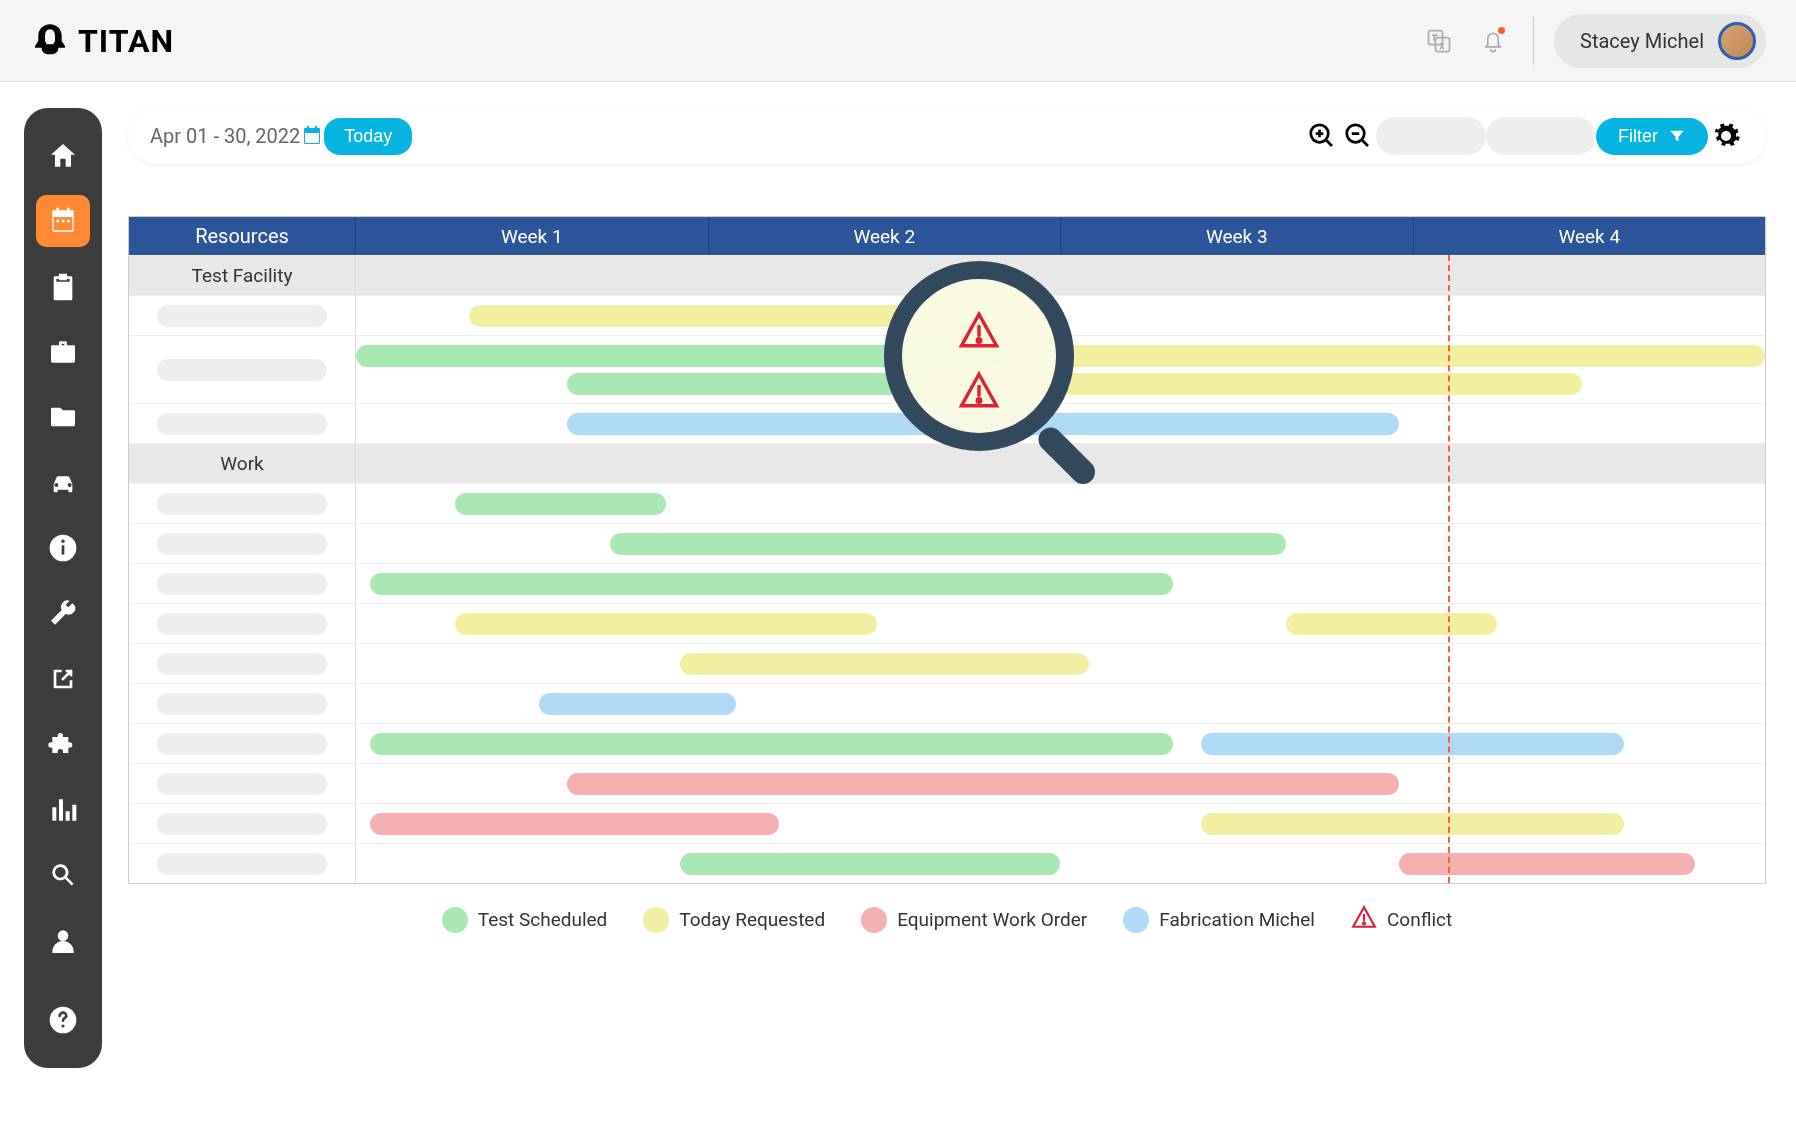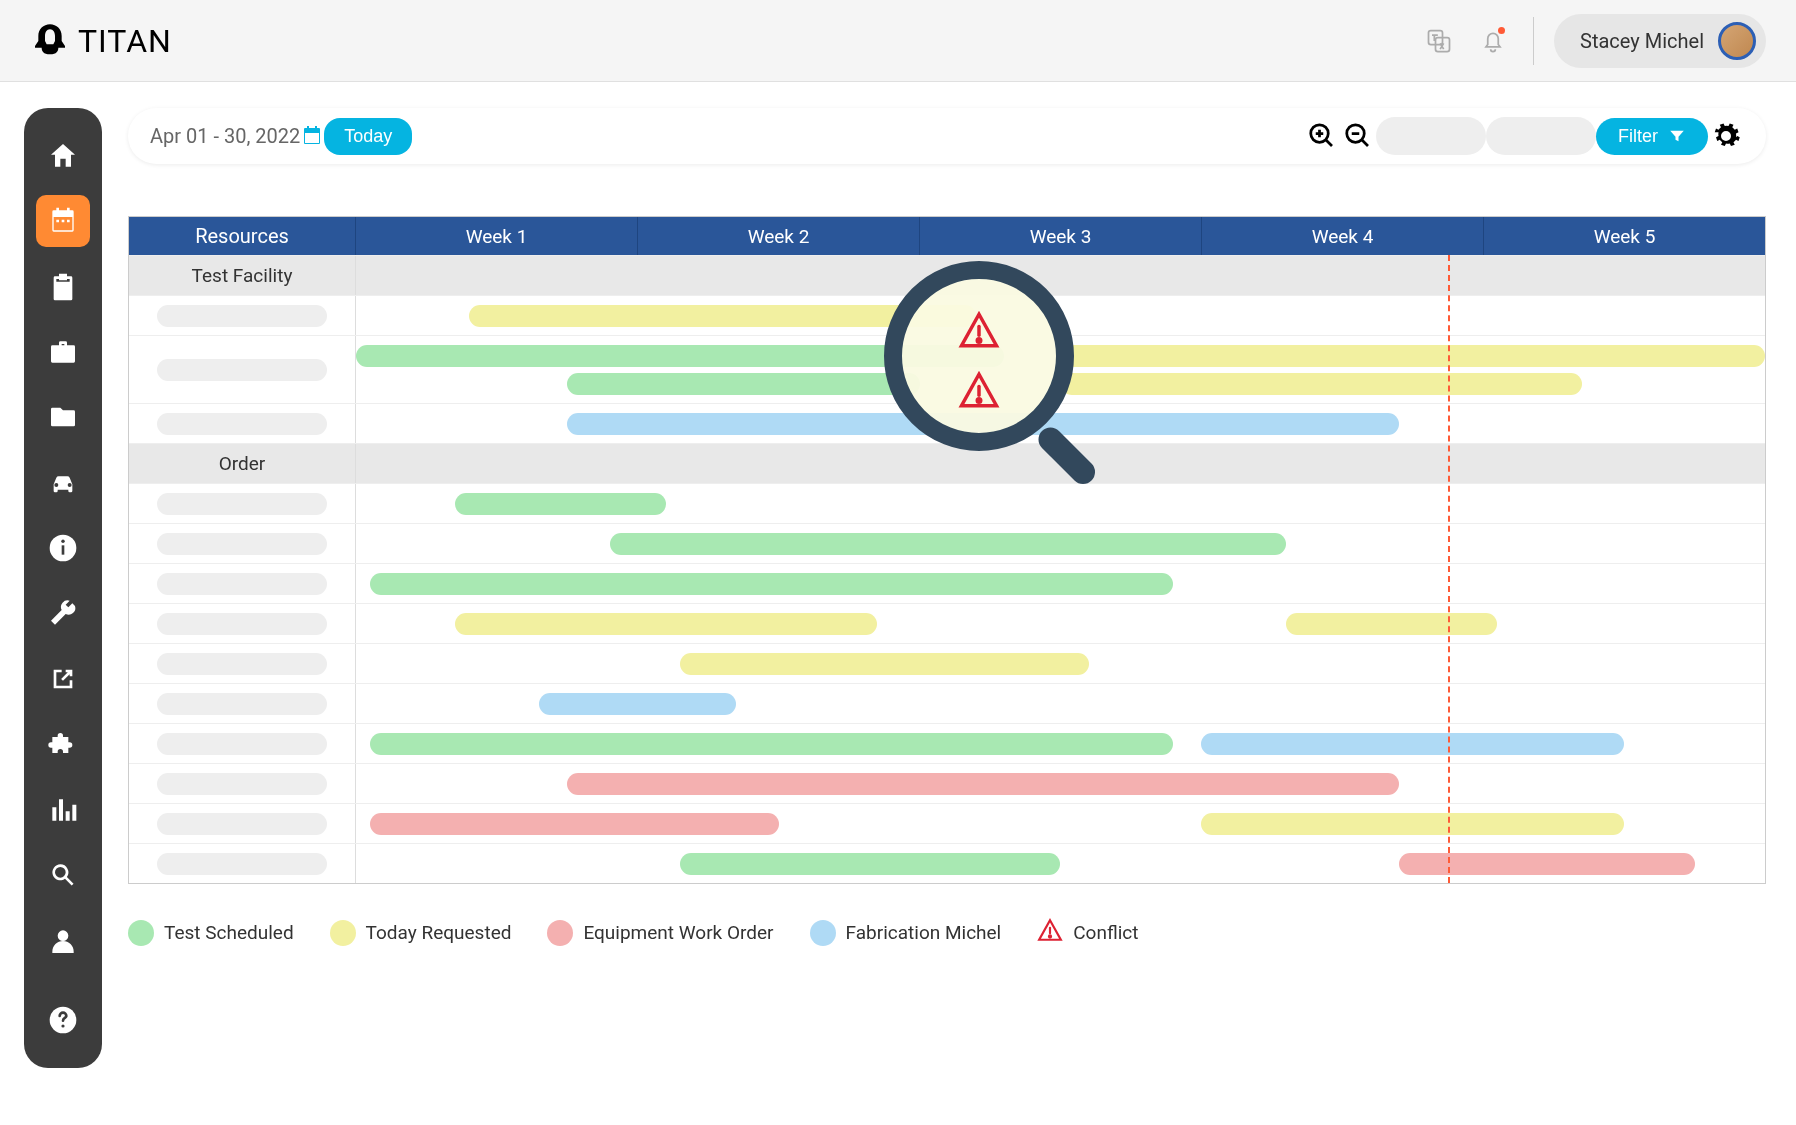--- a/index.html
+++ b/index.html
@@ -2,21 +2,21 @@
 <html><head>
 <meta charset="utf-8">
 <style>
 * { box-sizing: border-box; margin: 0; padding: 0; }
 body { font-family: -apple-system, BlinkMacSystemFont, "Segoe UI", Roboto, sans-serif; background: #fff; width: 1796px; height: 1125px; overflow: hidden; }
 
 
 .header { height: 82px; background: #f5f5f5; border-bottom: 1px solid #e0e0e0; display: flex; align-items: center; padding: 0 30px; }
 .logo { display: flex; align-items: center; gap: 8px; }
 .logo-icon { width: 40px; height: 40px; }
-.logo-text { font-size: 32px; font-weight: 400; letter-spacing: 1px; color: #000; }
+.logo-text { font-size: 32px; font-weight: 700; letter-spacing: 1px; color: #000; }
 .header-right { margin-left: auto; display: flex; align-items: center; gap: 14px; }
 .header-icon-btn { width: 40px; height: 40px; display: flex; align-items: center; justify-content: center; cursor: pointer; position: relative; border-radius: 6px; }
 .header-icon-btn svg { width: 28px; height: 28px; opacity: 0.45; }
 .notif-dot { position: absolute; top: 6px; right: 8px; width: 7px; height: 7px; background: #ff5a36; border-radius: 50%; }
 .vdiv { width: 1px; height: 48px; background: #ccc; margin: 0 6px; }
 .user-chip { display: flex; align-items: center; gap: 14px; background: #e6e6e6; border-radius: 28px; padding: 8px 10px 8px 26px; cursor: pointer; }
 .user-chip span { font-size: 20px; color: #333; }
 .avatar { width: 38px; height: 38px; border-radius: 50%; background: linear-gradient(135deg,#d4a574,#c08850); border: 3px solid #2c5fb5; }
 
 
@@ -66,21 +66,21 @@
 .today-line { position: absolute; top: 0; bottom: 0; border-left: 2px dashed #ff5a36; pointer-events:none; }
 
 
 .mag-wrap { position: absolute; left: 755px; top: 6px; width: 260px; height: 260px; pointer-events: none; z-index: 10; }
 .mag-circle { width: 190px; height: 190px; border-radius: 50%; border: 18px solid #32485c; background: rgba(250,250,225,0.95); position: relative; overflow: hidden; }
 .mag-handle { position: absolute; left: 158px; top: 158px; width: 70px; height: 24px; background: #32485c; border-radius: 12px; transform-origin: left center; transform: rotate(45deg); }
 .mag-conflict { position: absolute; left: 50%; transform: translateX(-50%); }
 .mag-conflict svg { width: 42px; height: 42px; }
 
 
-.legend { margin-top: 33px; display: flex; align-items: center; gap: 36px; font-size: 19px; color: #333; }
+.legend { margin-top: 20px; display: flex; align-items: center; justify-content: center; gap: 36px; font-size: 19px; color: #333; }
 .leg-item { display: flex; align-items: center; gap: 10px; }
 .leg-dot { width: 26px; height: 26px; border-radius: 50%; }
 .leg-dot.green { background: #a8e8b2; }
 .leg-dot.yellow { background: #f2f0a0; }
 .leg-dot.red { background: #f4b0b0; }
 .leg-dot.blue { background: #afdaf5; }
 .leg-tri svg { width: 26px; height: 26px; }
 </style>
 </head>
 <body>
@@ -228,21 +228,20 @@
       </div>
   </div>
 
   <div class="gantt">
     <div class="g-head">
       <div class="g-head-res">Resources</div>
       <div class="g-head-wk">Week 1</div>
       <div class="g-head-wk">Week 2</div>
       <div class="g-head-wk">Week 3</div>
       <div class="g-head-wk">Week 4</div>
-      <div class="g-head-wk">Week 5</div>
     </div>
     <div class="g-body" id="g-body">
 
       <div class="g-row group">
           <div class="g-res">Test Facility</div>
           <div class="g-chart"></div>
         </div>
         <div class="g-row">
           <div class="g-res">
             <div class="g-res-ph"></div>
@@ -264,21 +263,21 @@
         </div>
         <div class="g-row">
           <div class="g-res">
             <div class="g-res-ph"></div>
           </div>
           <div class="g-chart">
             <div class="bar blue" style="left: 15%; width: 59%;"></div>
           </div>
         </div>
         <div class="g-row group">
-          <div class="g-res">Order</div>
+          <div class="g-res">Work</div>
           <div class="g-chart"></div>
         </div>
         <div class="g-row">
           <div class="g-res">
             <div class="g-res-ph"></div>
           </div>
           <div class="g-chart">
             <div class="bar green" style="left: 7%; width: 15%;"></div>
           </div>
         </div>

